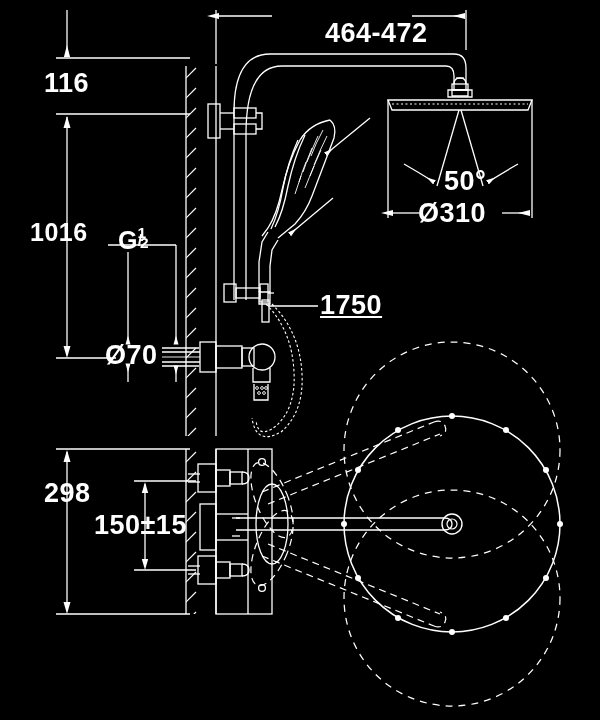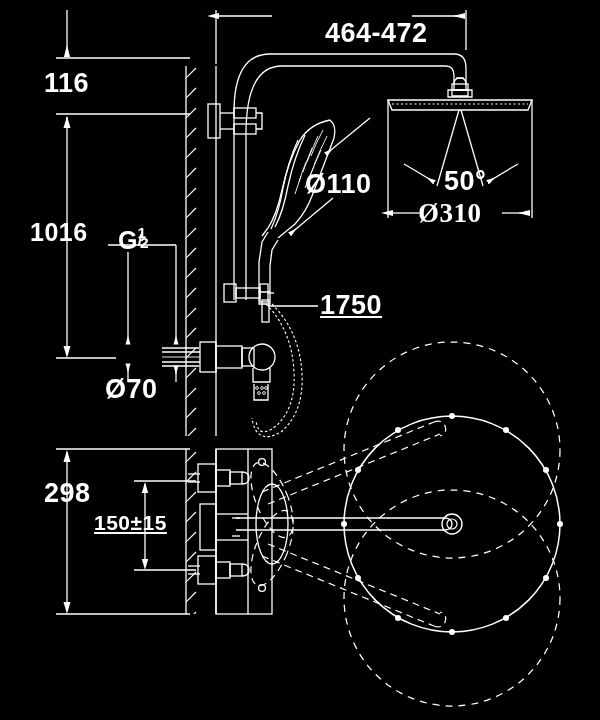--- a/index.html
+++ b/index.html
@@ -317,27 +317,26 @@
 <div class="lbl" style="left:285px;top:20px;font-size:27px;letter-spacing:.5px;margin-left:40px;">464-472</div>
 
 <div class="lbl" style="left:44px;top:70px;font-size:27px;letter-spacing:.5px;">116</div>
 
 <div class="lbl" style="left:30px;top:220px;font-size:25px;letter-spacing:.5px;">1016</div>
 
 <div class="lbl" style="left:118px;top:228px;font-size:25px;">
   <span>G</span><span class="frac"><span class="n">1</span><span class="s">/</span><span class="d">2</span></span>
 </div>
 
-<div class="lbl" style="left:105px;top:342px;font-size:27px;letter-spacing:.5px;margin-top:34px;">Ø70</div>
-
-<div class="lbl" style="left:305px;top:171px;font-size:27px;letter-spacing:.5px;">Ø110</div>
+<div class="lbl" style="left:105px;top:342px;font-size:27px;letter-spacing:.5px;">Ø70</div>
+
 
 <div class="lbl" style="left:320px;top:292px;font-size:27px;letter-spacing:.5px;text-decoration:underline;">1750</div>
 
 <div class="lbl" style="left:444px;top:168px;font-size:27px;letter-spacing:.5px;">50°</div>
 
-<div class="lbl" style="left:418px;top:200px;font-size:27px;letter-spacing:.5px;font-family:Liberation Serif, serif;">Ø310</div>
+<div class="lbl" style="left:418px;top:200px;font-size:27px;letter-spacing:.5px;">Ø310</div>
 
 <div class="lbl" style="left:44px;top:480px;font-size:27px;letter-spacing:.5px;text-align:center;">298</div>
 
-<div class="lbl" style="left:94px;top:512px;font-size:21px;letter-spacing:.5px;text-decoration:underline;">150±15</div>
+<div class="lbl" style="left:94px;top:512px;font-size:27px;letter-spacing:.5px;">150±15</div>
 
 </div>
 
 </body></html>

